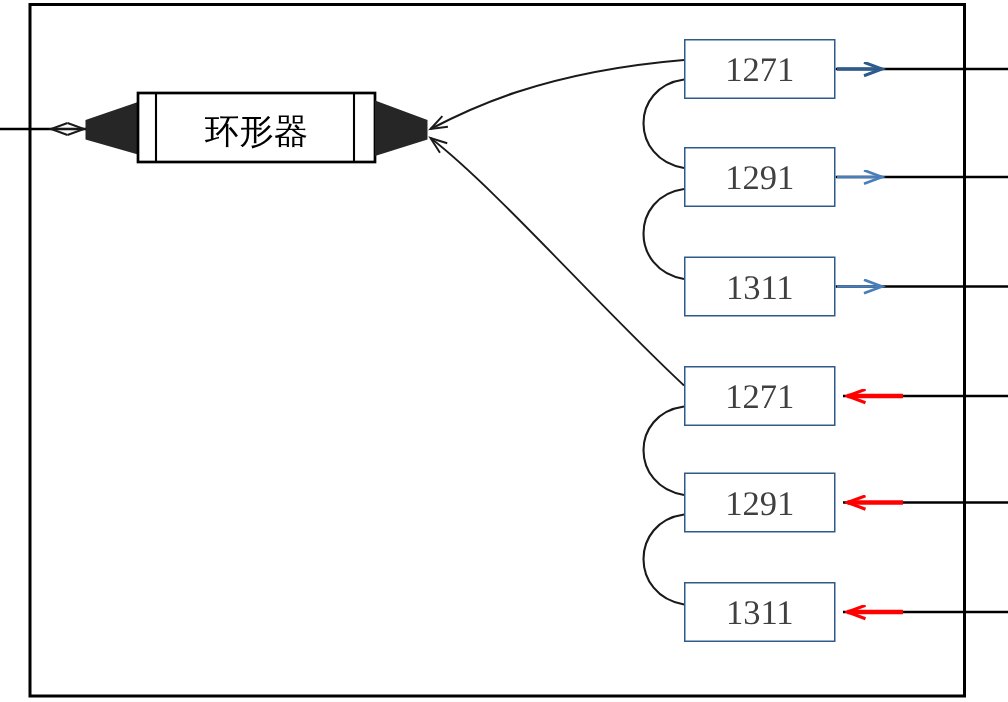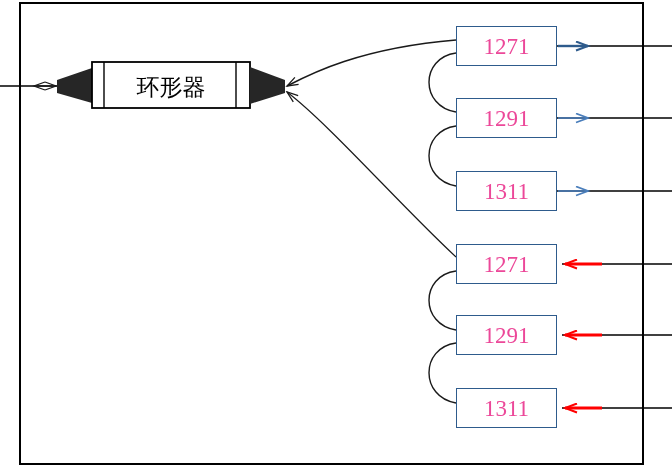--- a/index.html
+++ b/index.html
@@ -29,21 +29,21 @@
     position: absolute;
     display: flex;
     align-items: center;
     justify-content: center;
     box-sizing: border-box;
     background: #ffffff;
     border: 1px solid #2E5B8C;
     font-family: "Liberation Serif", "DejaVu Serif", serif;
     font-size: 23px;
     line-height: 1;
-    color: #ec4899;
+    color: #404040;
     letter-spacing: 0px;
     z-index: 5;
   }
   .device-label {
     position: absolute;
     display: flex;
     align-items: center;
     justify-content: center;
     font-family: "DejaVu Sans", "Liberation Sans", sans-serif;
     font-size: 23px;

